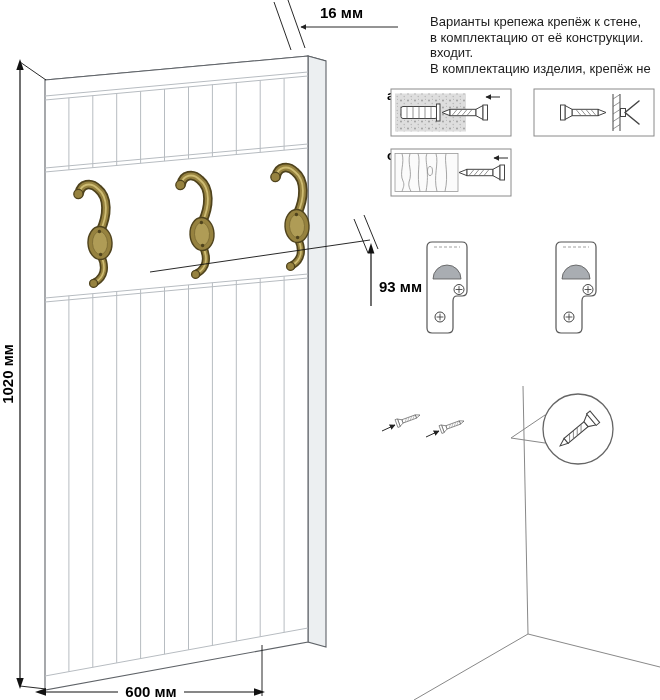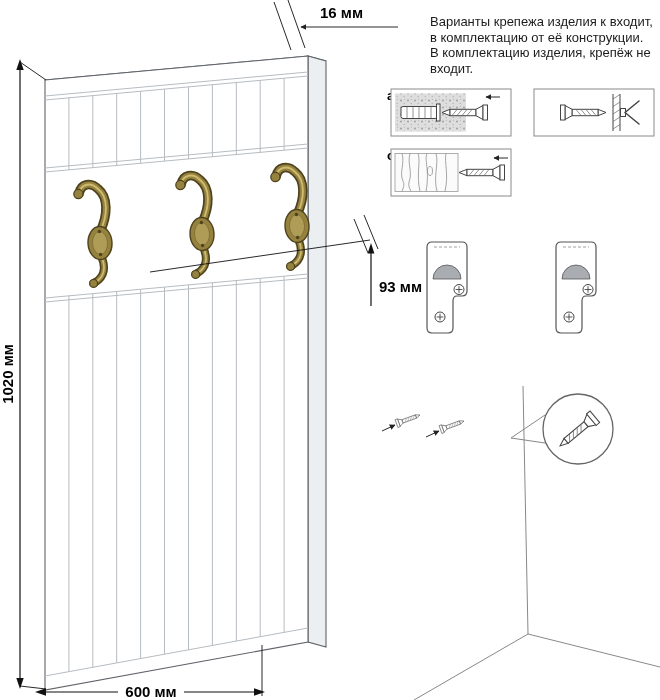--- a/index.html
+++ b/index.html
@@ -211,19 +211,19 @@
     <line class="dim-thin" x1="382" y1="431" x2="395" y2="425" marker-end="url(#mArr)"></line>
     <use href="#screwH" transform="translate(420,415) rotate(160) scale(0.55)"></use>
     <line class="dim-thin" x1="426" y1="437" x2="439" y2="431" marker-end="url(#mArr)"></line>
     <use href="#screwH" transform="translate(464,421) rotate(160) scale(0.55)"></use>
     <circle class="callout" cx="578" cy="429" r="35"></circle>
     <use href="#screwH" transform="translate(560,446) rotate(-40)"></use>
   </g>
 </svg>
 
 <div class="note">
-  <span>Варианты крепежа изделия к входит,</span>
+  <span>Варианты крепежа крепёж к стене,</span>
   <span>в комплектацию от её конструкции.</span>
+  <span>входит.</span>
   <span>В комплектацию изделия, крепёж не</span>
-  <span>входит.</span>
 </div>
 
 </div>
 
 </body></html>

